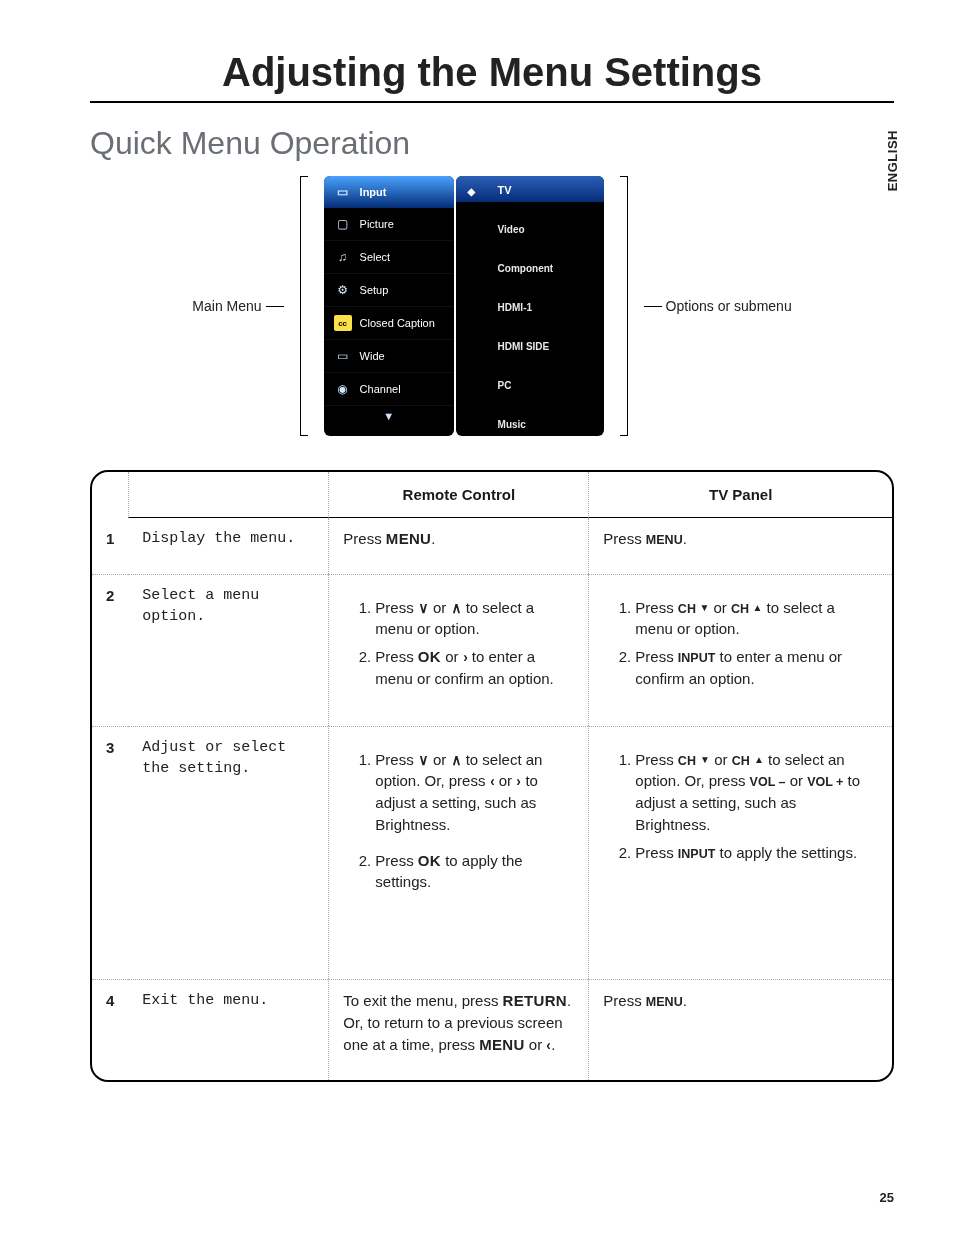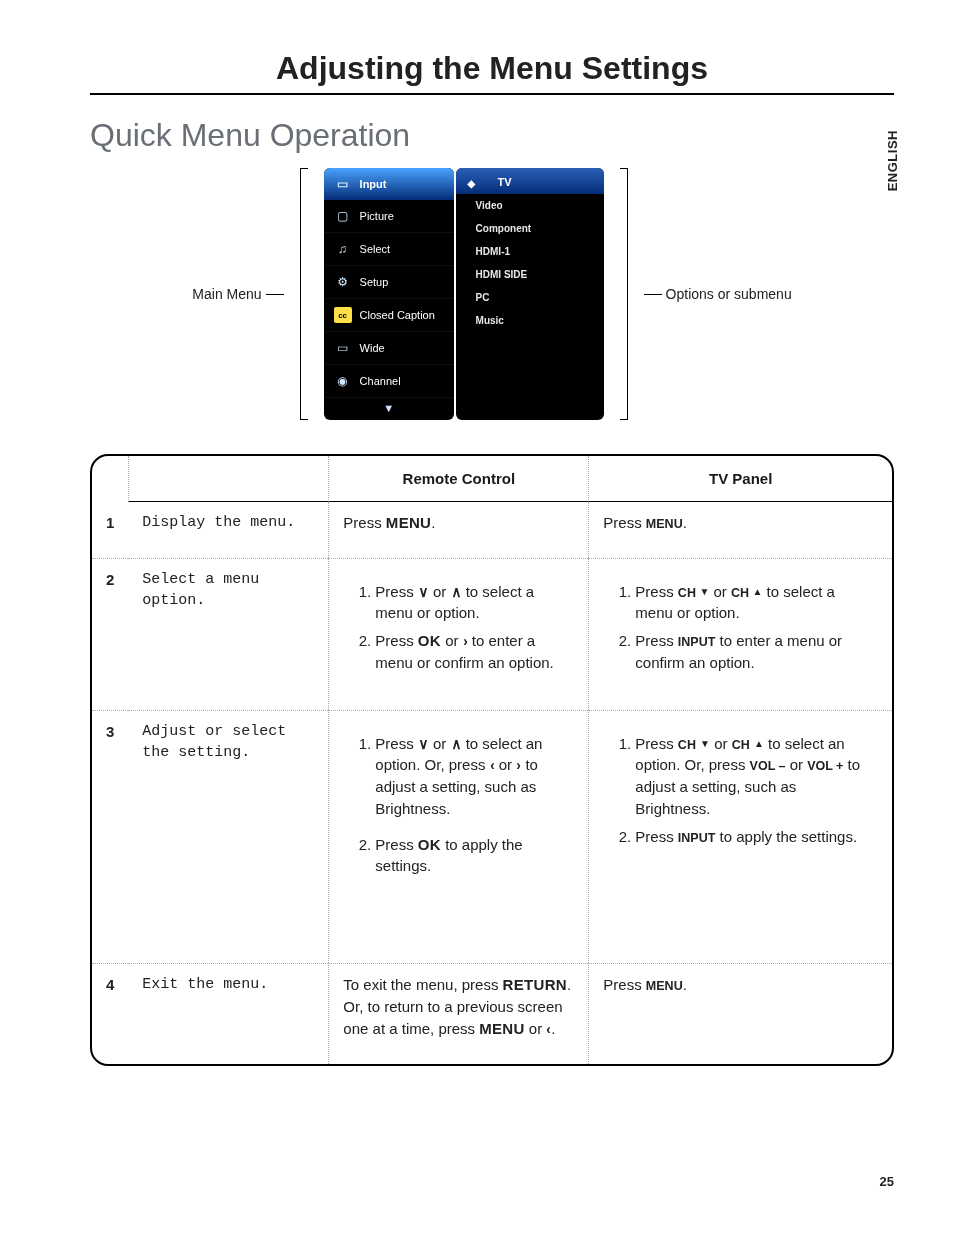--- a/index.html
+++ b/index.html
@@ -8,21 +8,21 @@
     background: #fff;
     font-family: "Segoe UI", "Myriad Pro", Arial, sans-serif;
     color: #222;
     width: 954px;
     height: 1235px;
     position: relative;
     padding: 50px 60px 40px 90px;
   }
   .page-title {
     text-align: center;
-    font-size: 32px;
+    font-size: 40px;
     font-weight: 700;
     margin: 0 0 6px 0;
     font-family: Arial, Helvetica, sans-serif;
   }
   .rule { border-top: 2px solid #000; margin: 0 0 22px 0; }
   .section-title {
     font-size: 32px;
     font-weight: 400;
     color: #6a6f76;
     margin: 8px 0 14px 0;
@@ -35,21 +35,21 @@
     writing-mode: vertical-rl;
     transform: rotate(180deg);
     font-weight: 700;
     font-size: 13px;
     letter-spacing: .5px;
     font-family: Arial, sans-serif;
   }
   .page-num {
     position: absolute;
     right: 60px;
-    bottom: 46px;
+    bottom: 30px;
     font-weight: 700;
     font-size: 13px;
   }
 
   
   .diagram { display:flex; justify-content:center; margin-bottom:34px; }
   .diagram-inner { display:flex; align-items:center; gap:16px; }
   .side-label { font-size:14px; color:#222; display:flex; align-items:center; gap:4px;justify-content:center; }
   .side-label .tick{ width:18px; height:1px; background:#000; }
   .bracket-l,.bracket-r{ width:8px; align-self:stretch; border:1px solid #000; }
@@ -74,21 +74,21 @@
   .menu-arrow{ text-align:center; padding:4px 0 6px 0; color:#cde3ff;}
   .tv-badge{
     position:absolute; top:4px; right:12px; background:#dfe9f4; color:#000;
     font-size:9px; font-weight:700; padding:2px 6px; border-radius:2px;
   }
   .submenu-top{
     background:linear-gradient(#2c5fb8,#042d78); padding:8px 10px 6px 42px;
     font-weight:700; position:relative; font-size:11px;
   }
   .submenu-top .dot{ position:absolute; left:12px; top:10px; font-size:10px;}
-  .sub{ padding:6px 10px 6px 20px; font-size:10px; font-weight:700; color:#e8e8e8;}
+  .sub{ padding:6px 10px 6px 42px; font-size:10px; font-weight:700; color:#e8e8e8;margin-top:16px;}
 
   
   .tbl{
     width:100%; border:2px solid #000; border-radius:18px; border-collapse:separate;
     border-spacing:0; overflow:hidden;
   }
   .tbl th,.tbl td{
     padding:10px 14px 24px 14px; vertical-align:top; font-size:15px; line-height:1.45;
   }
   .tbl thead th{

